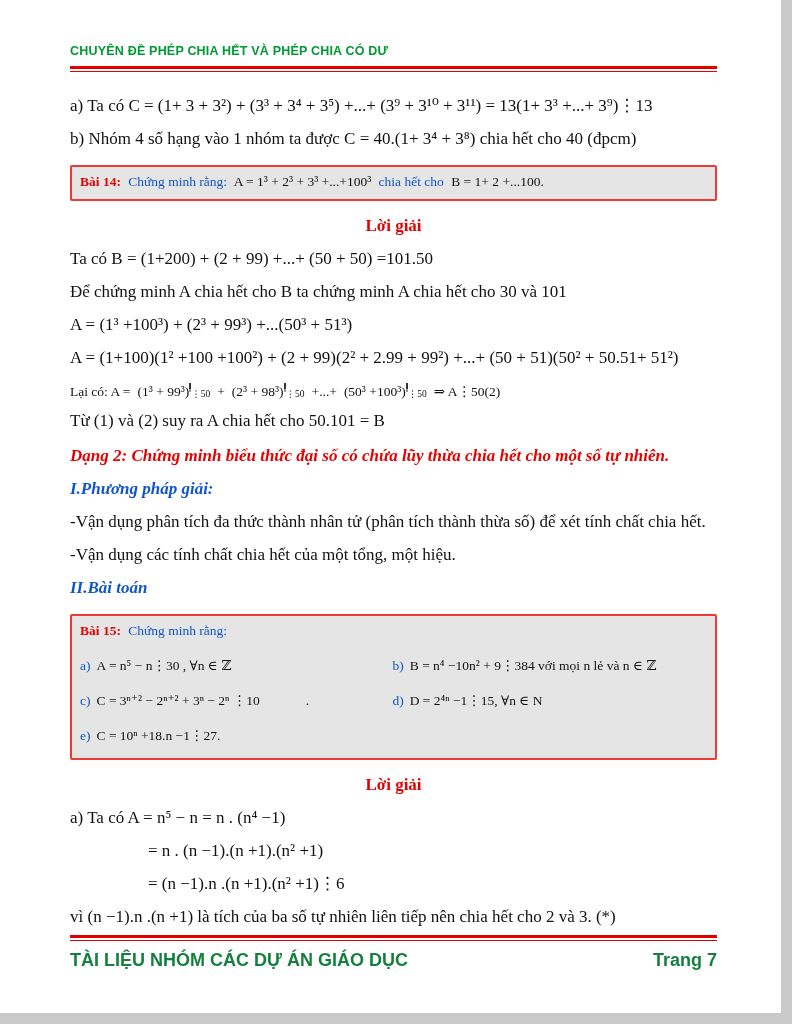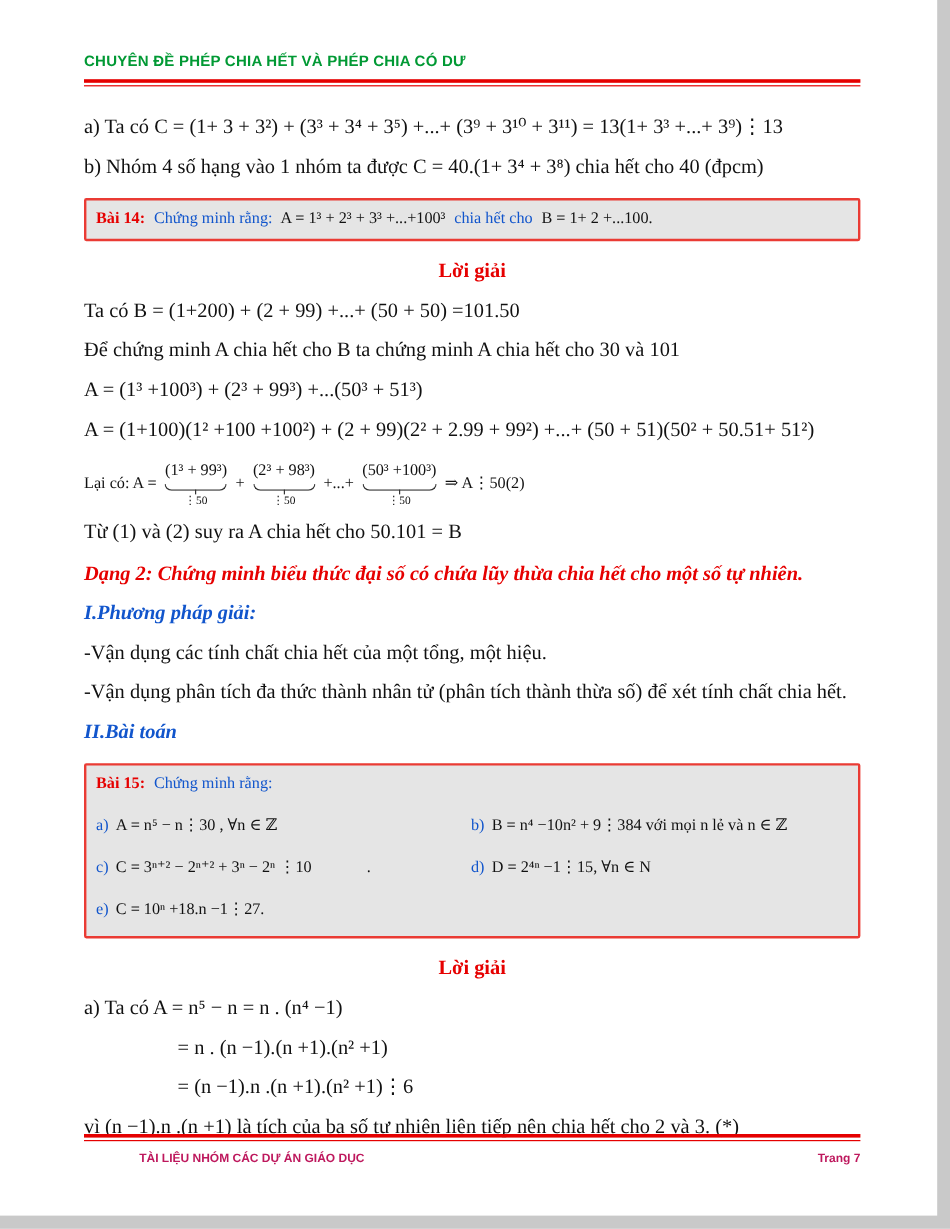--- a/index.html
+++ b/index.html
@@ -55,38 +55,38 @@
   .lone-dot { margin-left:46px; }
 
   .dang2-title { color:#e60000; font-weight:bold; font-style:italic; margin-top:15px; }
   .sub-heading { color:#1155cc; font-weight:bold; font-style:italic; }
 
   
   .brace-line {
     display:flex; align-items:center; gap:7px;
     margin-top:14px; font-size:13.5px; line-height:20px;
   }
-  .ub { display:inline-flex; flex-direction:column; align-items:center; }
+  .ub { display:inline-flex; flex-direction:row; align-items:center; }
   .ub-top { line-height:20px; }
   .ub-brace {
     align-self:stretch; height:6px; margin-top:1px;
     border:1px solid #333; border-top:none;
     border-radius:0 0 7px 7px; position:relative;
   }
   .ub-brace::after {
     content:""; position:absolute; left:50%; bottom:-4px;
     width:1px; height:4px; background:#333; transform:translateX(-50%);
   }
   .ub-label { font-size:9.5px; line-height:11px; margin-top:4px; }
 
   .footer { position:absolute; left:70px; right:64px; bottom:42px; }
   .footer-row {
     display:flex; justify-content:space-between; margin-top:9px;
     font-family:"Liberation Sans","DejaVu Sans",sans-serif;
-    font-weight:bold; font-size:10px; color:#be185d;margin-left:46px;
+    font-weight:bold; font-size:18px; color:#15803d;
   }
 </style>
 </head>
 <body>
 
 <div class="page">
 
   <div class="header">
     <div class="header-title">CHUYÊN ĐỀ PHÉP CHIA HẾT VÀ PHÉP CHIA CÓ DƯ</div>
     <div class="rule">
@@ -136,22 +136,22 @@
         <span class="ub-brace"></span>
         <span class="ub-label">⋮50</span>
       </span>
       <span>⇒ A⋮50(2)</span>
     </div>
 
     <p class="line" style="margin-top:9px">Từ (1) và (2) suy ra A chia hết cho  50.101 = B</p>
 
     <p class="line dang2-title">Dạng 2: Chứng minh biểu thức đại số có chứa lũy thừa chia hết cho một số tự nhiên.</p>
     <p class="line sub-heading">I.Phương pháp giải:</p>
+    <p class="line">-Vận dụng phân tích đa thức thành nhân tử (phân tích thành thừa số) để xét tính chất chia hết.</p>
     <p class="line">-Vận dụng các tính chất chia hết của một tổng, một hiệu.</p>
-    <p class="line">-Vận dụng phân tích đa thức thành nhân tử (phân tích thành thừa số) để xét tính chất chia hết.</p>
     <p class="line sub-heading">II.Bài toán</p>
 
     <div class="box box15">
       <p class="box-line">
         <span class="red bold">Bài 15:</span>
         <span class="blue">Chứng minh rằng:</span>
       </p>
       <div class="prob-grid">
         <p class="prob">
           <span class="key">a)</span><span>A = n⁵ − n⋮30 , ∀n ∈ ℤ</span>

